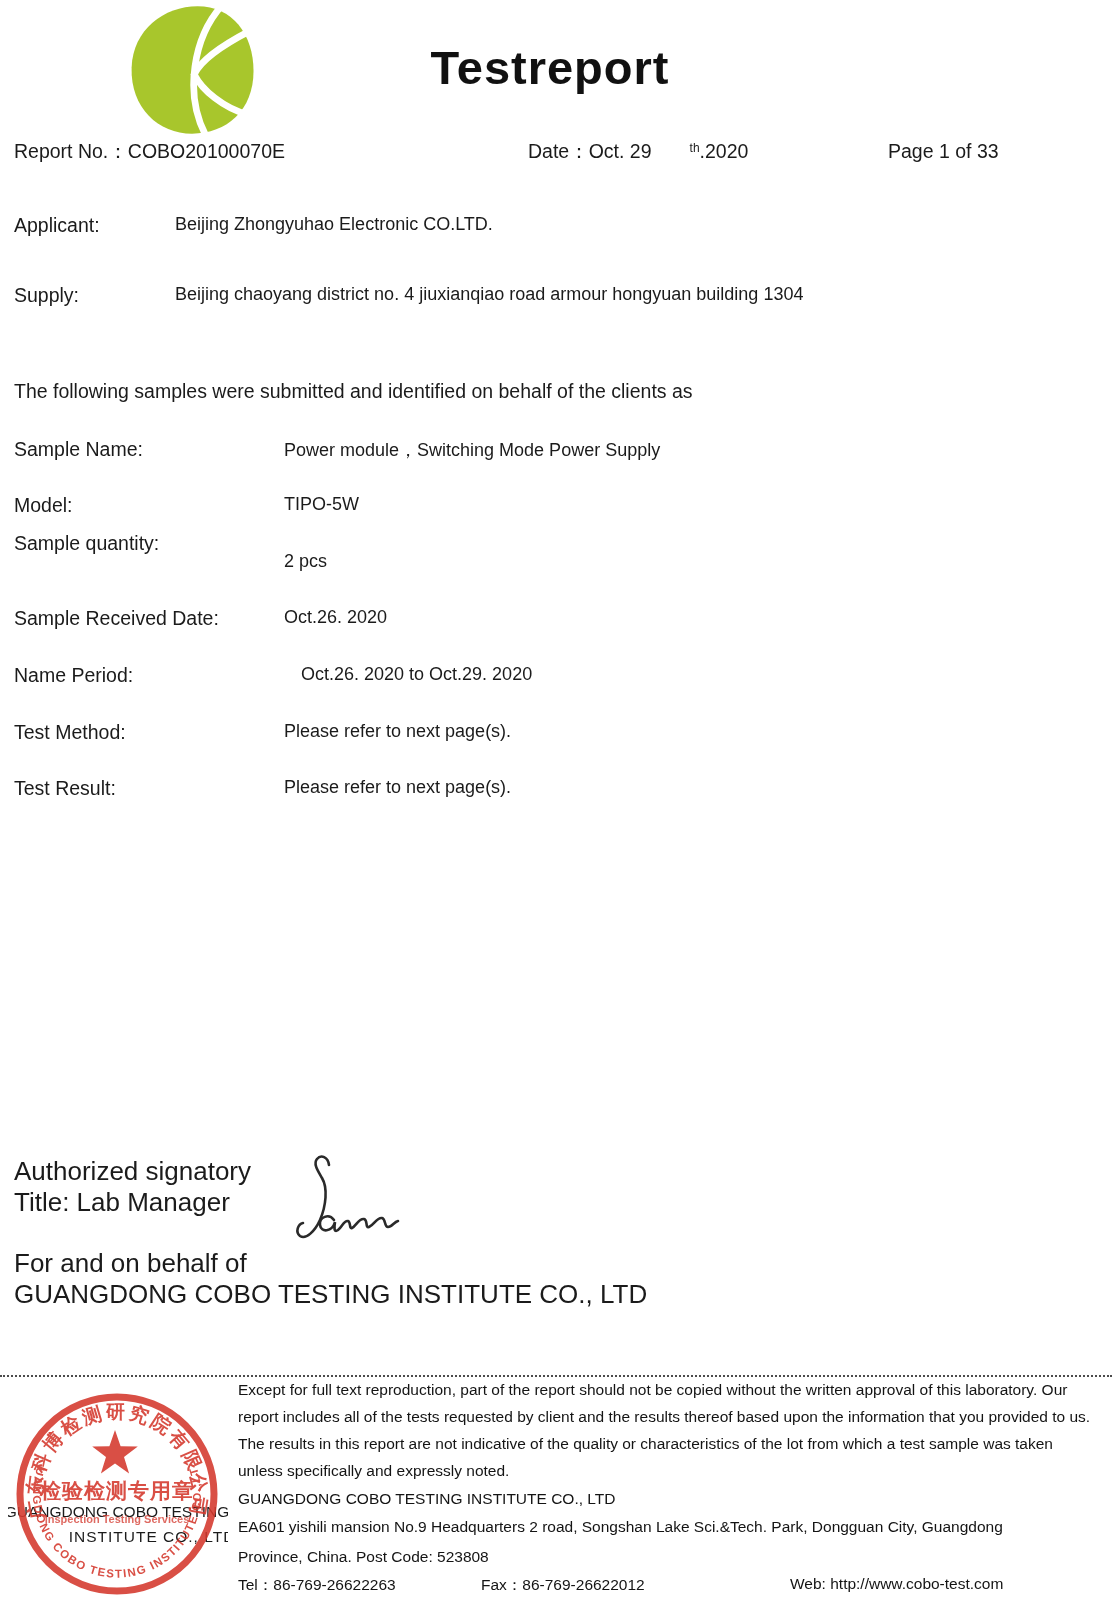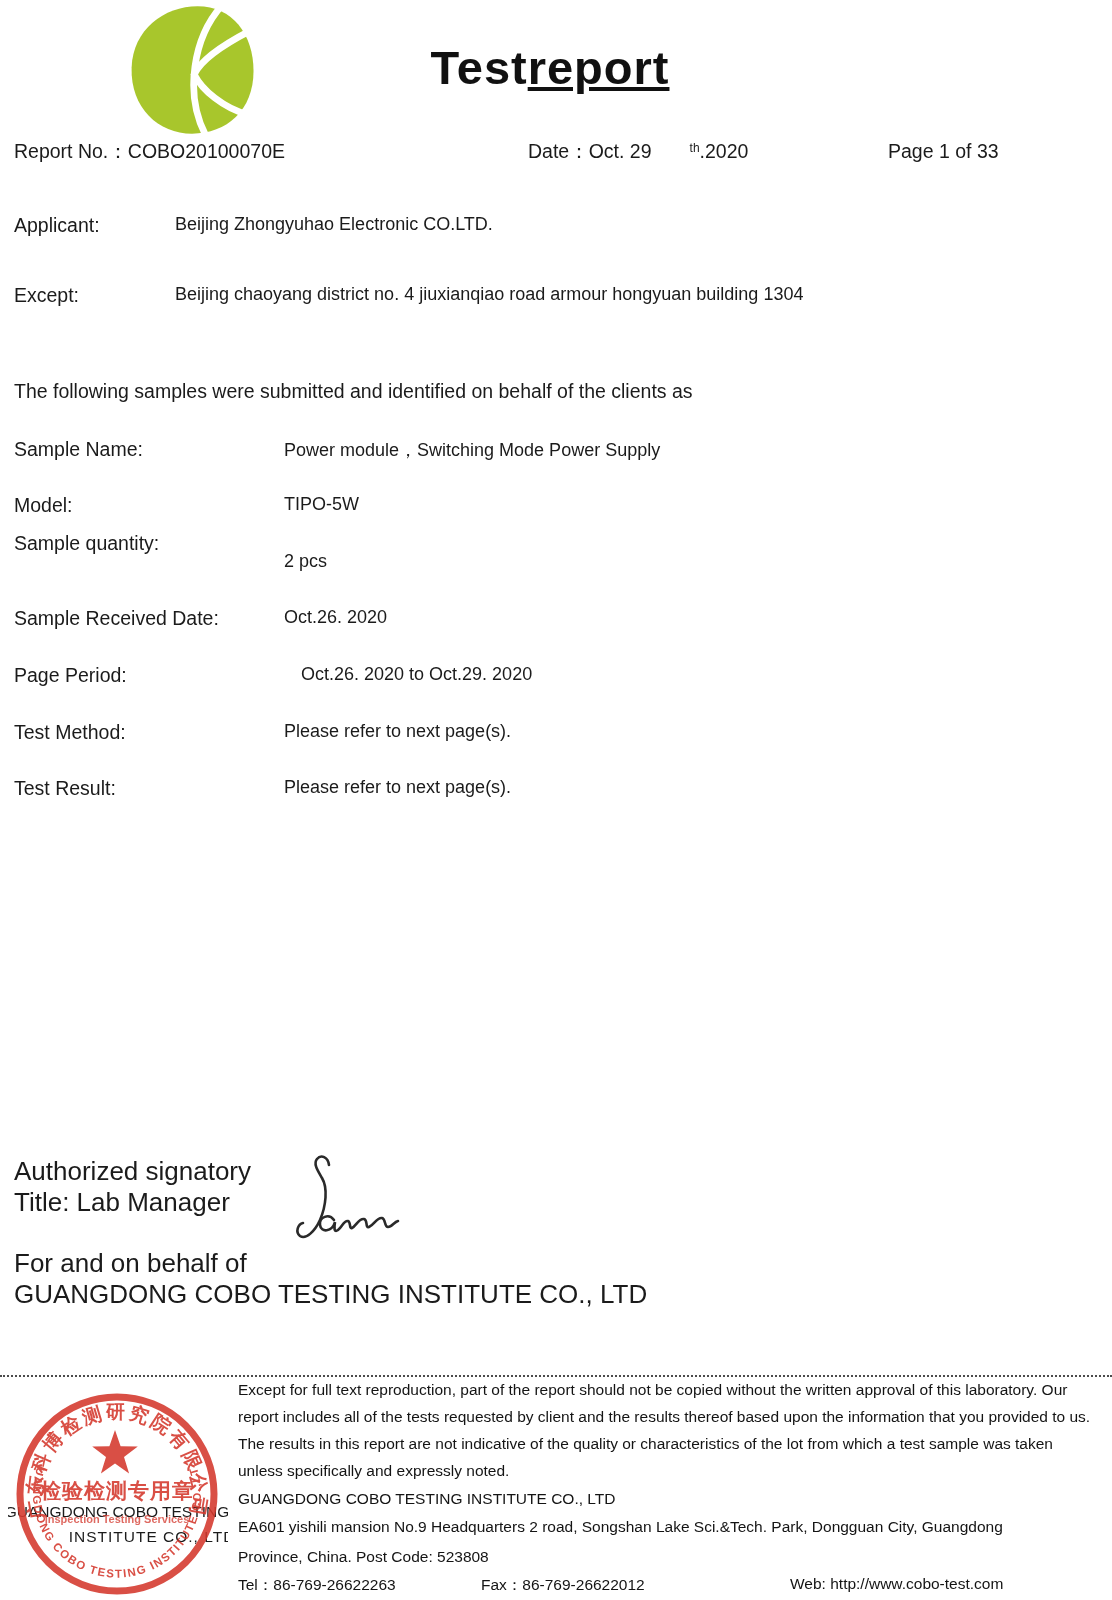--- a/index.html
+++ b/index.html
@@ -4,21 +4,21 @@
 <style>
   html,body{margin:0;padding:0;background:#ffffff;}
   body{
     width:1112px;height:1600px;position:relative;overflow:hidden;
     font-family:"Liberation Sans", sans-serif;color:#1b1b1b;
     -webkit-font-smoothing:antialiased;
   }
   .abs{position:absolute;}
   
   .title{top:40px;left:0;width:1100px;text-align:center;font-size:47px;font-weight:bold;letter-spacing:1px;color:#111;}
-  .title .w2{text-decoration:underline;}
+  .title .w2{}
   
   .meta{font-size:19.5px;white-space:nowrap;}
   sup.th{font-size:12px;vertical-align:6px;padding-left:38px;}
   
   .lbl{left:14px;font-size:19.5px;white-space:nowrap;}
   .val{font-size:18px;white-space:nowrap;}
   
   .sig-text{left:14px;font-size:26px;white-space:nowrap;}
   
   .divider{top:1375px;left:0;width:1112px;height:0;border-top:2px dotted #4c4c4c;}
@@ -47,21 +47,21 @@
   <span>Report No.：</span><span>COBO20100070E</span>
 </div>
 <div class="abs meta" style="left:528px;top:138px;">
   <span>Date：</span><span>Oct. 29</span><sup class="th">th</sup><span>.2020</span>
 </div>
 <div class="abs meta" style="left:888px;top:140px;">Page 1 of 33</div>
 
 <div class="abs lbl" style="top:214px;">Applicant:</div>
 <div class="abs val" style="left:175px;top:214px;">Beijing Zhongyuhao Electronic CO.LTD.</div>
 
-<div class="abs lbl" style="top:284px;">Except:</div>
+<div class="abs lbl" style="top:284px;">Supply:</div>
 <div class="abs val" style="left:175px;top:284px;">Beijing chaoyang district no. 4 jiuxianqiao road armour hongyuan building 1304</div>
 
 <div class="abs lbl" style="top:380px;">The following samples were submitted and identified on behalf of the clients as</div>
 
 <div>
   <div class="abs lbl" style="top:438px;">Sample Name:</div>
   <div class="abs val" style="left:284px;top:438px;">Power module，Switching Mode Power Supply</div>
 </div>
 <div>
   <div class="abs lbl" style="top:494px;">Model:</div>
@@ -69,21 +69,21 @@
 </div>
 <div>
   <div class="abs lbl" style="top:532px;">Sample quantity:</div>
   <div class="abs val" style="left:284px;top:551px;">2 pcs</div>
 </div>
 <div>
   <div class="abs lbl" style="top:607px;">Sample Received Date:</div>
   <div class="abs val" style="left:284px;top:607px;">Oct.26. 2020</div>
 </div>
 <div>
-  <div class="abs lbl" style="top:664px;">Page Period:</div>
+  <div class="abs lbl" style="top:664px;">Name Period:</div>
   <div class="abs val" style="left:272px;top:664px;margin-left:29px;">Oct.26. 2020 to Oct.29. 2020</div>
 </div>
 <div>
   <div class="abs lbl" style="top:721px;">Test Method:</div>
   <div class="abs val" style="left:284px;top:721px;">Please refer to next page(s).</div>
 </div>
 <div>
   <div class="abs lbl" style="top:777px;">Test Result:</div>
   <div class="abs val" style="left:284px;top:777px;">Please refer to next page(s).</div>
 </div>

